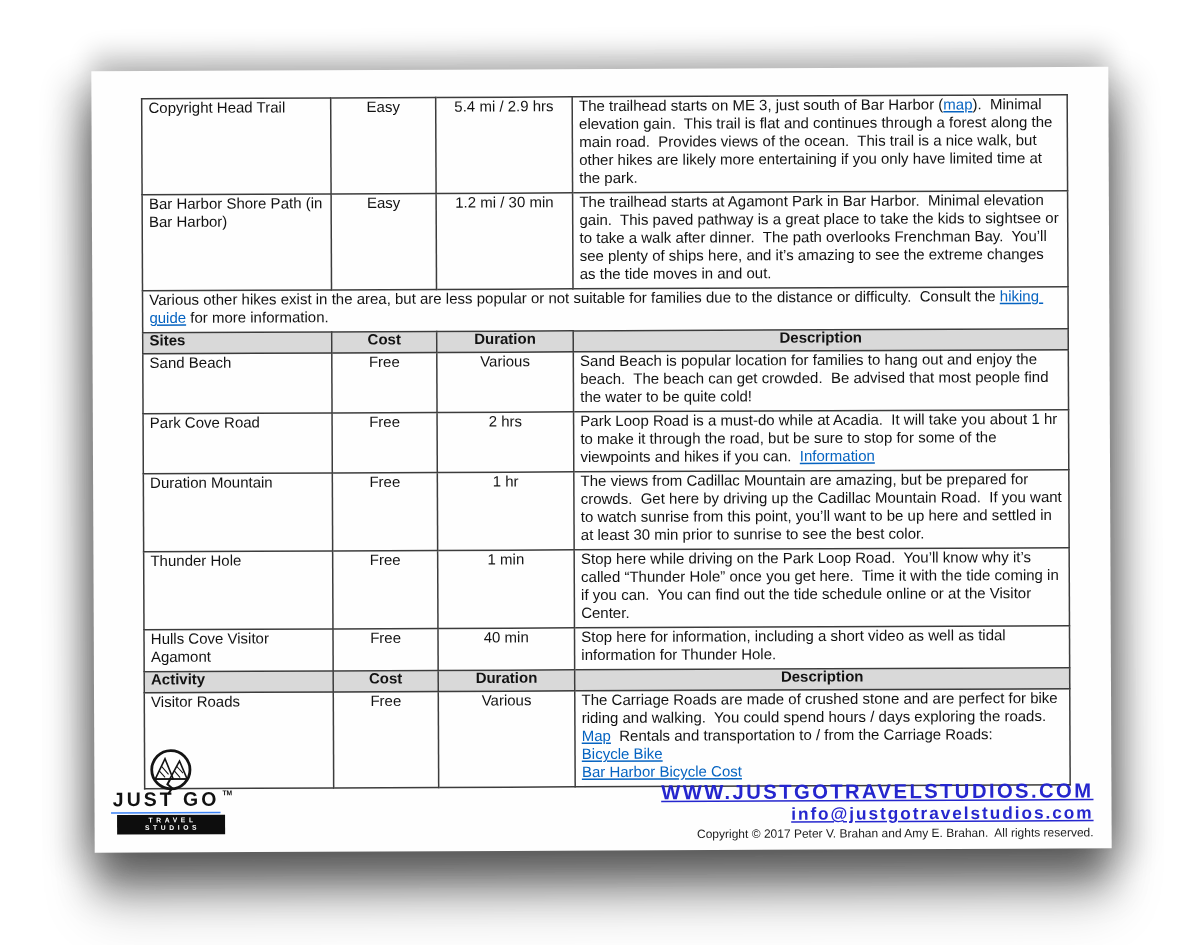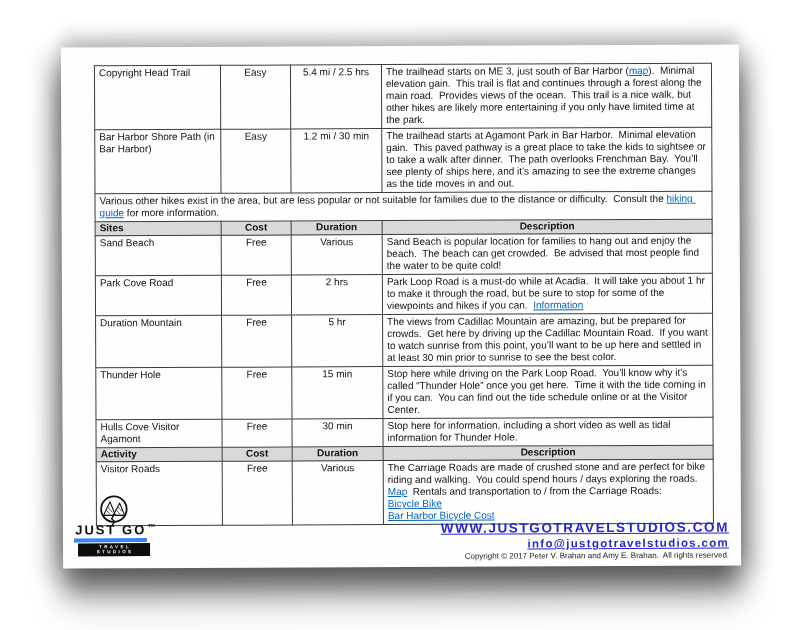--- a/index.html
+++ b/index.html
@@ -21,21 +21,21 @@
   col.c1 { width: 126px; } col.c2 { width: 70px; } col.c3 { width: 91px; } col.c4 { width: 330px; }
   td { border: 1px solid #3c3c3c; vertical-align: top; padding: 1px 4px 2px 4px;
     font-size: 10px; line-height: 12px; color: #121212; white-space: pre-wrap; }
   td.center { text-align: center; }
   tr.hdr td { background: #d9d9d9; font-weight: bold; padding: 0 4px 1px 4px; }
   .lnk { color: #0563C1; text-decoration: underline; cursor: pointer; }
   
   .logo { position: absolute; left: 8px; bottom: 12px; width: 86px; text-align: center; color: #111; }
   .logo .mark { line-height: 0; margin-bottom: -10px; }
   .logo .jg { display: inline-block; font-size: 13px; font-weight: bold; letter-spacing: 2px;
-    border-bottom: 4px solid #3b82f6; padding: 0 1px 1px 1px; position: relative; }
+    border-bottom: 1px solid #3b82f6; padding: 0 1px 1px 1px; position: relative; }
   .logo .tm { position: absolute; right: -8px; top: -3px; font-size: 4.5px; letter-spacing: 0; font-weight: bold; }
   .logo .bar { margin: 1px auto 0 auto; width: 72px; background: #0d0d0d; color: #fff;
     font-size: 4.5px; letter-spacing: 2.4px; padding: 1px 0 2px 2px; font-weight: bold; }
   .flinks { position: absolute; right: 12px; bottom: 6px; text-align: right; }
   .site { display: block; font-size: 13.5px; font-weight: bold; letter-spacing: 1.6px;
     color: #2526CE; text-decoration: underline; cursor: pointer; }
   .mail { display: block; font-size: 11.5px; font-weight: bold; letter-spacing: 1.3px;
     color: #2526CE; text-decoration: underline; cursor: pointer; margin-top: 2px; }
   .copy { font-size: 8px; color: #1b1b1b; margin-top: 2px; white-space: pre-wrap; }
 </style>
@@ -48,21 +48,21 @@
     <colgroup>
         <col class="c1">
         <col class="c2">
         <col class="c3">
         <col class="c4">
       </colgroup>
     <tbody>
         <tr>
           <td>Copyright Head Trail</td>
           <td class="center">Easy</td>
-          <td class="center">5.4 mi / 2.5 hrs</td>
+          <td class="center">5.4 mi / 2.9 hrs</td>
           <td>The trailhead starts on ME 3, just south of Bar Harbor (<span class="lnk">map</span>).  Minimal elevation gain.  This trail is flat and continues through a forest along the main road.  Provides views of the ocean.  This trail is a nice walk, but other hikes are likely more entertaining if you only have limited time at the park.</td>
         </tr>
         <tr>
           <td>Bar Harbor Shore Path (in Bar Harbor)</td>
           <td class="center">Easy</td>
           <td class="center">1.2 mi / 30 min</td>
           <td>The trailhead starts at Agamont Park in Bar Harbor.  Minimal elevation gain.  This paved pathway is a great place to take the kids to sightsee or to take a walk after dinner.  The path overlooks Frenchman Bay.  You’ll see plenty of ships here, and it’s amazing to see the extreme changes as the tide moves in and out.</td>
         </tr>
         <tr>
           <td colspan="4">Various other hikes exist in the area, but are less popular or not suitable for families due to the distance or difficulty.  Consult the <span class="lnk">hiking guide</span> for more information.</td>
@@ -81,33 +81,33 @@
         </tr>
         <tr>
           <td>Park Cove Road</td>
           <td class="center">Free</td>
           <td class="center">2 hrs</td>
           <td>Park Loop Road is a must-do while at Acadia.  It will take you about 1 hr to make it through the road, but be sure to stop for some of the viewpoints and hikes if you can.  <span class="lnk">Information</span></td>
         </tr>
         <tr>
           <td>Duration Mountain</td>
           <td class="center">Free</td>
-          <td class="center">5 hr</td>
+          <td class="center">1 hr</td>
           <td>The views from Cadillac Mountain are amazing, but be prepared for crowds.  Get here by driving up the Cadillac Mountain Road.  If you want to watch sunrise from this point, you’ll want to be up here and settled in at least 30 min prior to sunrise to see the best color.</td>
         </tr>
         <tr>
           <td>Thunder Hole</td>
           <td class="center">Free</td>
-          <td class="center">15 min</td>
+          <td class="center">1 min</td>
           <td>Stop here while driving on the Park Loop Road.  You’ll know why it’s called “Thunder Hole” once you get here.  Time it with the tide coming in if you can.  You can find out the tide schedule online or at the Visitor Center.</td>
         </tr>
         <tr>
           <td>Hulls Cove Visitor Agamont</td>
           <td class="center">Free</td>
-          <td class="center">30 min</td>
+          <td class="center">40 min</td>
           <td>Stop here for information, including a short video as well as tidal information for Thunder Hole.</td>
         </tr>
         <tr class="hdr">
           <td>Activity</td>
           <td class="center">Cost</td>
           <td class="center">Duration</td>
           <td class="center">Description</td>
         </tr>
         <tr>
           <td>Visitor Roads</td>

